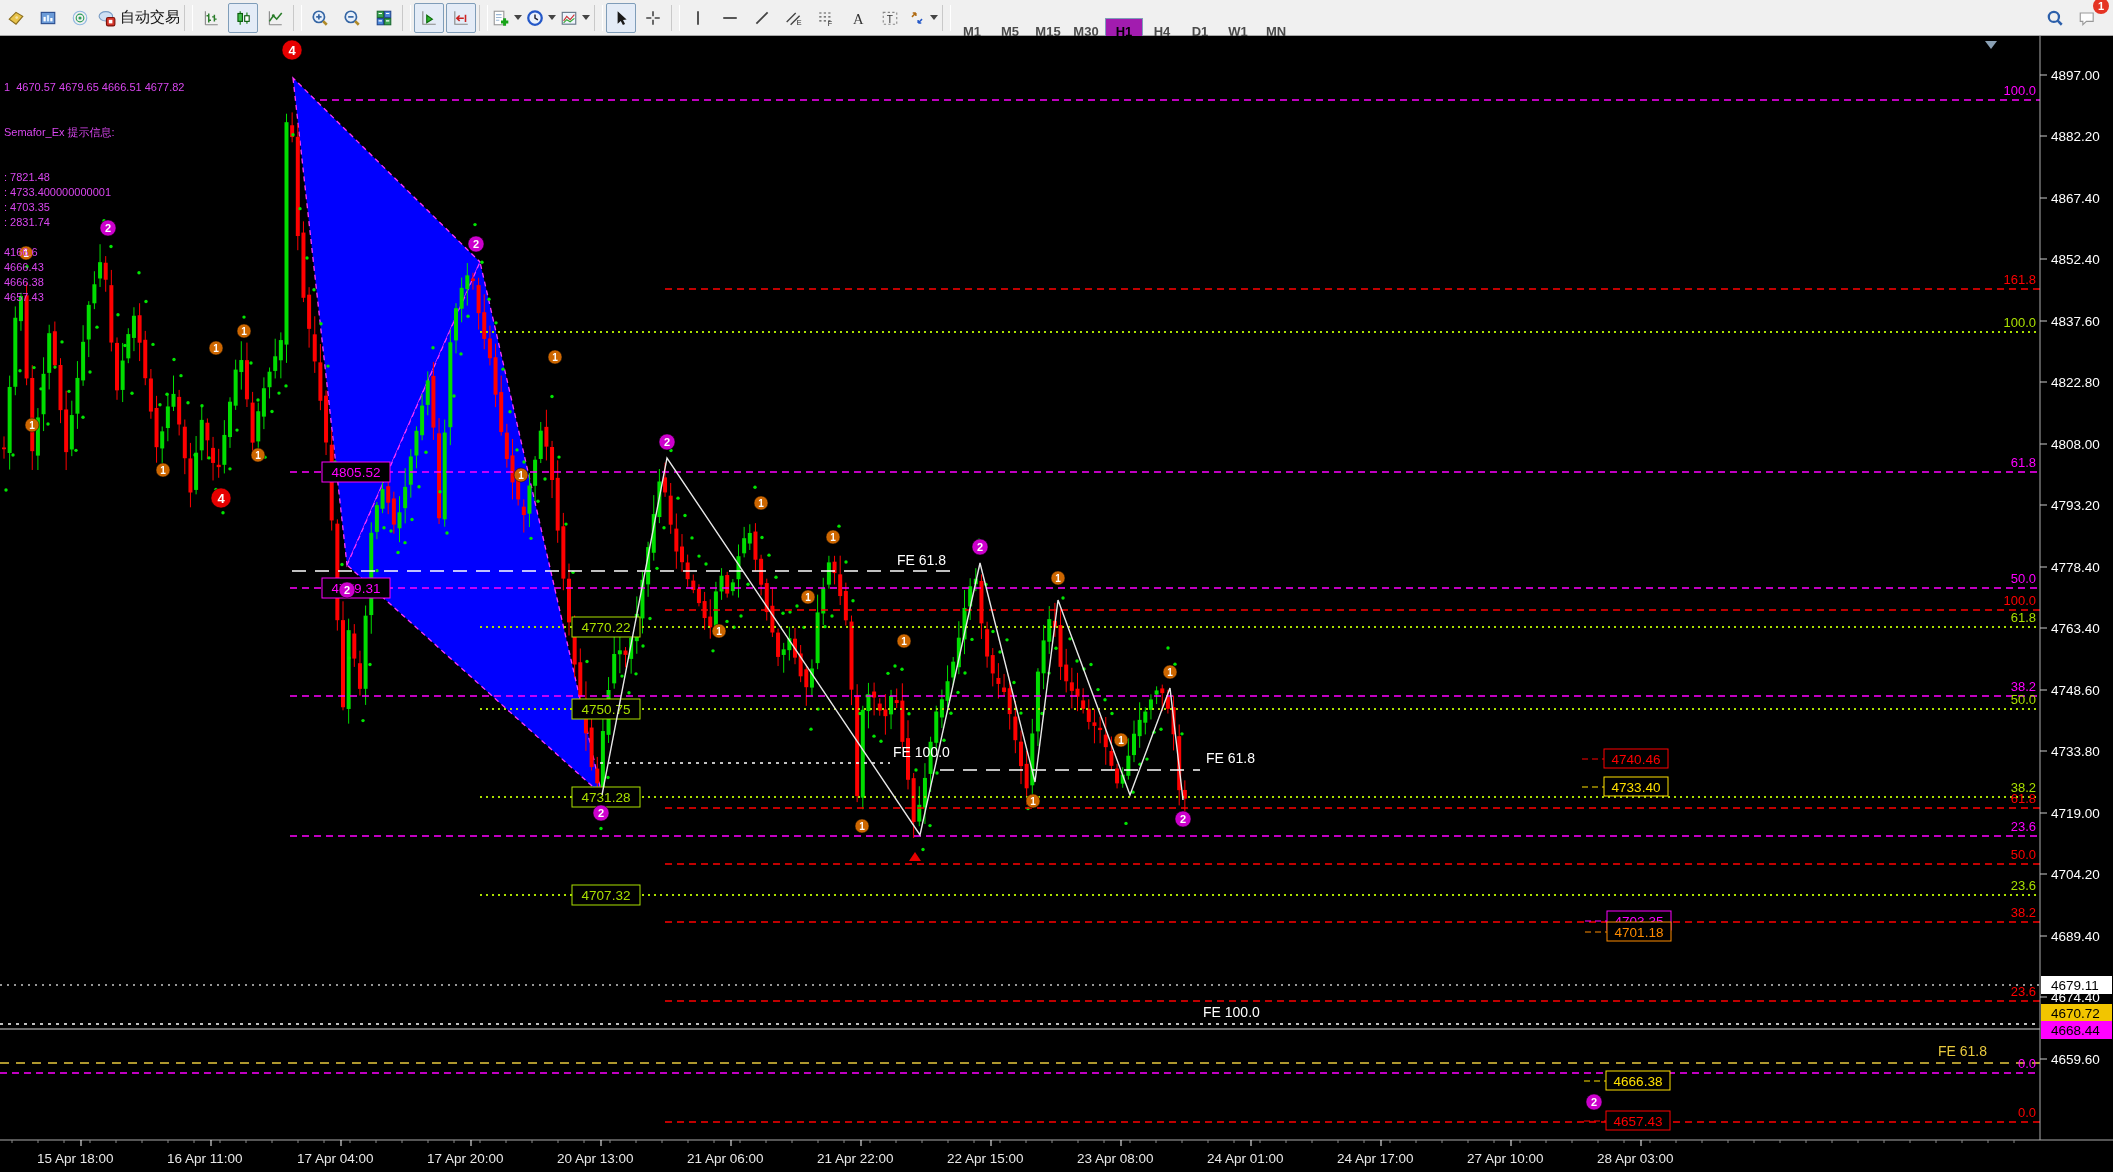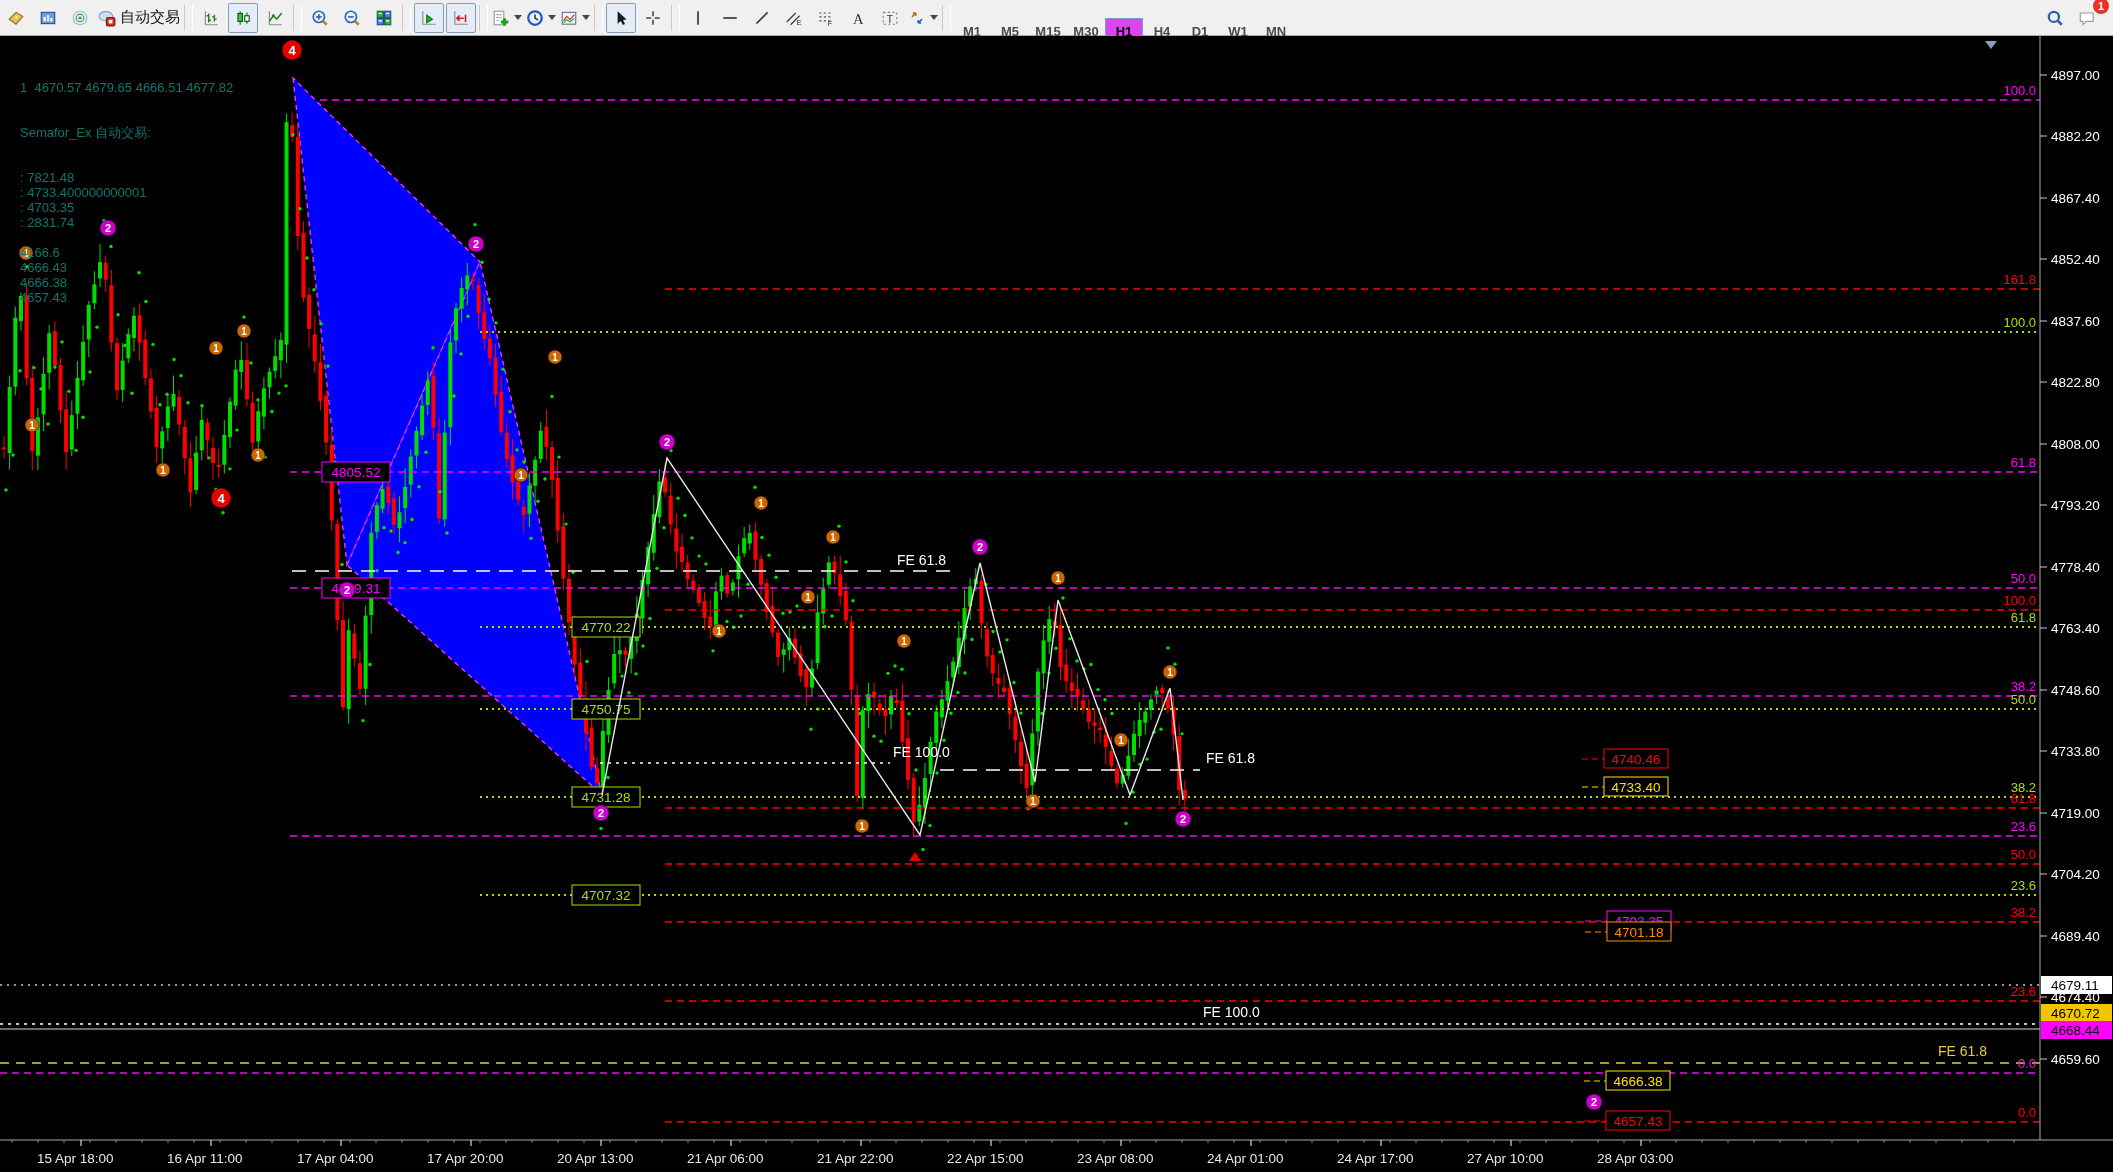--- a/index.html
+++ b/index.html
@@ -11,29 +11,29 @@
   .tsep{width:7px;height:26px;margin:0 2px;border-left:1px solid #c9c9c9;border-right:1px solid #fff;}
   .tbtn{display:flex;align-items:center;justify-content:center;min-width:28px;height:28px;margin:0 1px;
         border:1px solid transparent;border-radius:2px;cursor:pointer;}
   .tbtn.pressed{border:1px solid #7f9db9;background:#e4ecf7;}
   .tbtn .ticon{width:18px;height:18px;display:block;}
   .tlabel{font-size:15px;color:#111;margin-left:4px;white-space:nowrap;}
   .caret{width:0;height:0;border-left:4px solid transparent;border-right:4px solid transparent;
          border-top:5px solid #444;margin-left:4px;}
   .tfbtn{min-width:36px;height:26px;display:flex;align-items:center;justify-content:center;
          font-size:13px;font-weight:bold;color:#4a4a4a;border:1px solid transparent;cursor:pointer;margin-top:28px;}
-  .tfbtn.pressed{border:1px solid #7f9db9;background:#d946ef;color:#000;}
+  .tfbtn.pressed{border:1px solid #7f9db9;background:#a21caf;color:#000;}
   #toolbar-right{margin-left:auto;display:flex;align-items:center;margin-right:10px;}
   .badge{position:absolute;top:-6px;right:-8px;background:#e53424;color:#fff;font-size:11px;
          font-weight:bold;border-radius:9px;min-width:16px;height:16px;line-height:16px;text-align:center;}
   .chatwrap{position:relative;}
   
   #chartwrap{position:absolute;left:0;top:36px;width:2113px;height:1136px;background:#000;}
   #chart{display:block;}
-  #info-overlay{position:absolute;left:20px;top:14px;color:#0f766e;font-size:13px;line-height:15px;
+  #info-overlay{position:absolute;left:4px;top:14px;color:#d946ef;font-size:11px;line-height:15px;
                 pointer-events:none;white-space:pre;}
   #info-overlay .iline{min-height:15px;}
 </style>
 </head>
 <body>
 
 <div id="toolbar">
     <div class="tgroup">
       <div class="tbtn">
         <span>
@@ -1196,15 +1196,15 @@
         <line x1="1381" y1="1140" x2="1381" y2="1146" stroke="#fff"></line>
         <text x="1337" y="1163" fill="#e8e8e8" font-size="13.5" font-family="Liberation Sans,sans-serif">24 Apr 17:00</text>
         <line x1="1511" y1="1140" x2="1511" y2="1146" stroke="#fff"></line>
         <text x="1467" y="1163" fill="#e8e8e8" font-size="13.5" font-family="Liberation Sans,sans-serif">27 Apr 10:00</text>
         <line x1="1641" y1="1140" x2="1641" y2="1146" stroke="#fff"></line>
         <text x="1597" y="1163" fill="#e8e8e8" font-size="13.5" font-family="Liberation Sans,sans-serif">28 Apr 03:00</text>
       </g>
     </svg>
   <div id="info-overlay">
     <div class="iline">1  4670.57 4679.65 4666.51 4677.82</div>
-    <div class="iline">Semafor_Ex 自动交易:</div>
+    <div class="iline">Semafor_Ex 提示信息:</div>
   <div class="iline">: 7821.48</div><div class="iline">: 4733.400000000001</div><div class="iline">: 4703.35</div><div class="iline">: 2831.74</div><div class="iline"></div><div class="iline">4166.6</div><div class="iline">4666.43</div><div class="iline">4666.38</div><div class="iline">4657.43</div></div>
 </div>
 
 </body></html>

